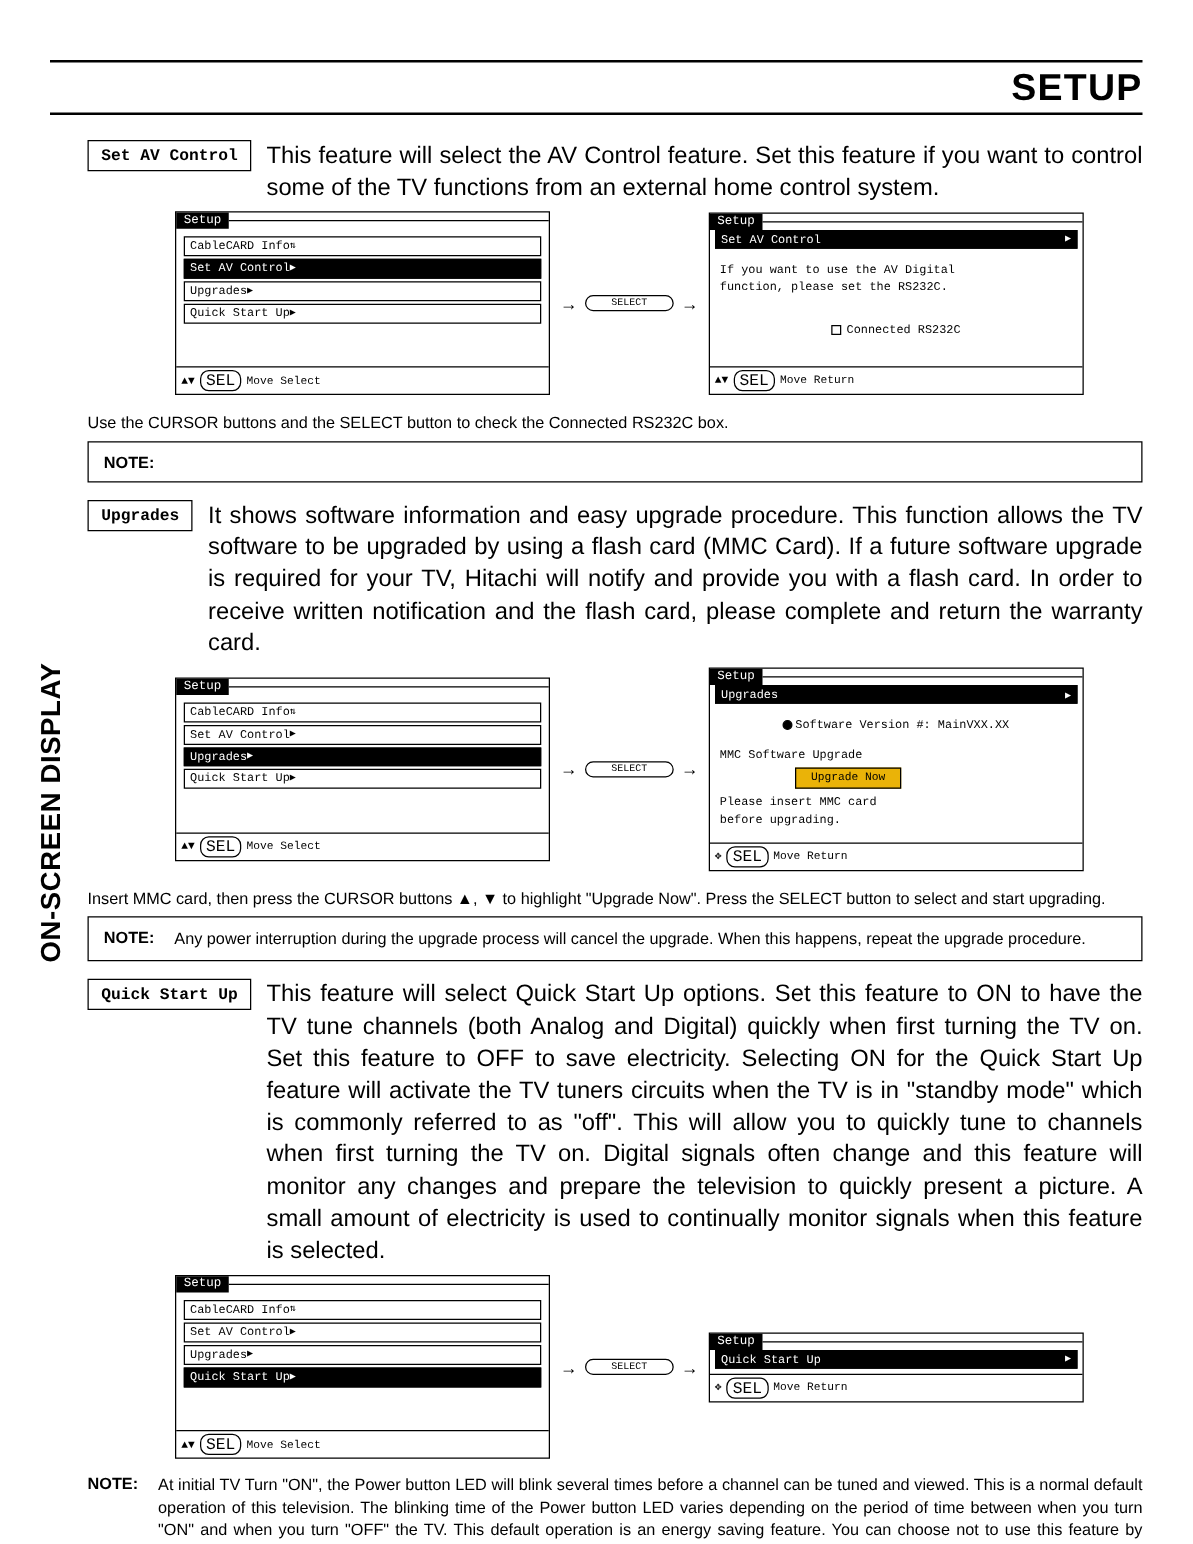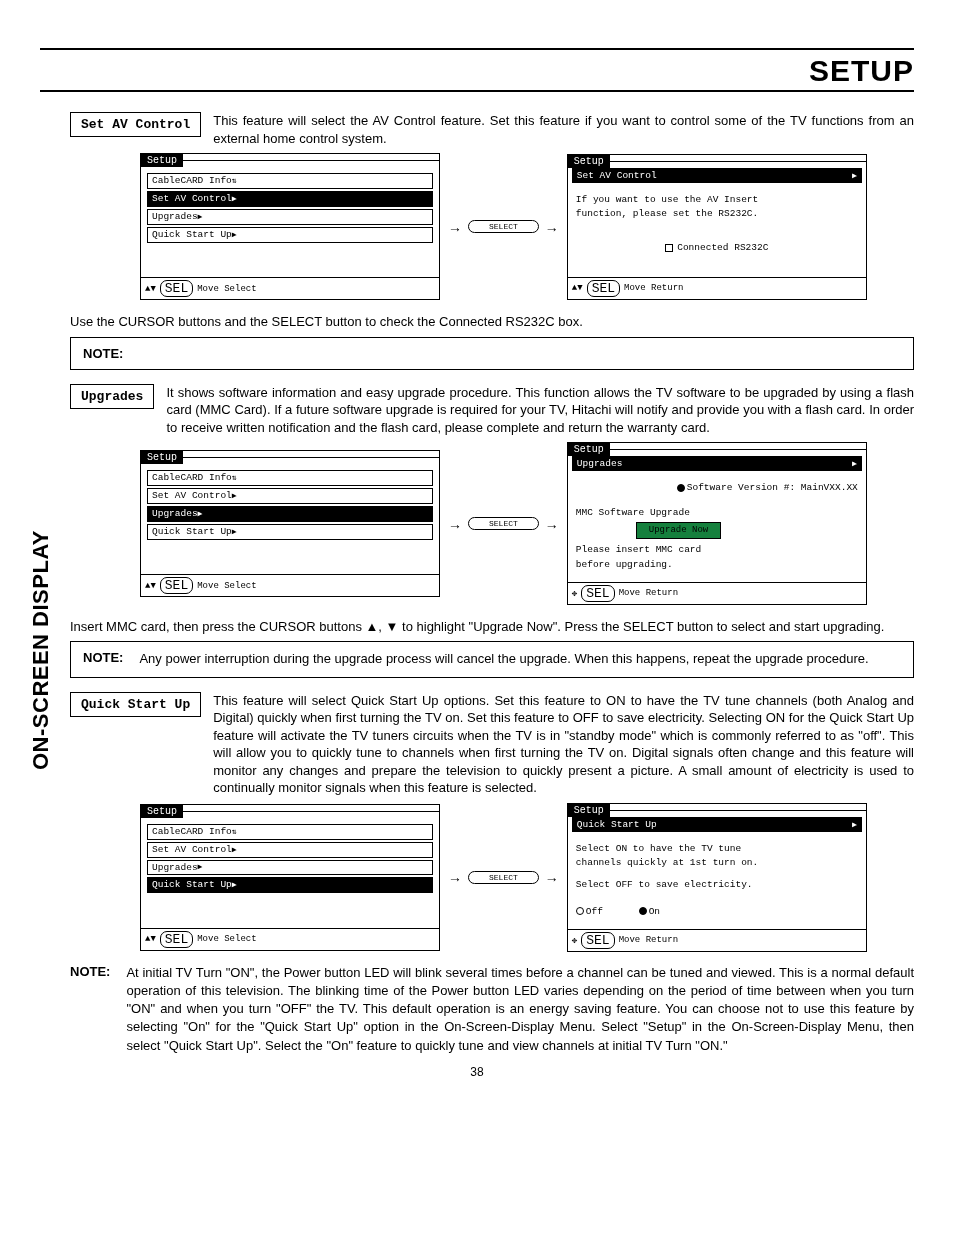--- a/index.html
+++ b/index.html
@@ -4,21 +4,21 @@
 <style>
   * { margin:0; padding:0; box-sizing:border-box; }
   body { width:954px; height:1235px; background:#fff; font-family:Arial,Helvetica,sans-serif; color:#000; position:relative; padding:48px 40px 20px 40px; }
   .top-rule { border-top:2px solid #000; margin-bottom:4px; }
   .title-row { display:flex; justify-content:flex-end; border-bottom:2px solid #000; padding-bottom:2px; margin-bottom:20px; }
   .title-row h1 { font-size:30px; font-weight:bold; letter-spacing:1px; }
   .body { margin-left:30px; }
   .sidebar { position:absolute; left:28px; top:770px; transform:rotate(-90deg); transform-origin:left top; font-weight:bold; font-size:22px; letter-spacing:0.5px; }
   .section-head { display:flex; align-items:flex-start; gap:12px; margin-bottom:6px; }
   .sec-label { border:1.5px solid #000; padding:4px 10px; font-family:"Courier New",monospace; font-weight:bold; font-size:13px; white-space:nowrap; }
-  .sec-desc { font-size:13px; line-height:1.35; text-align:justify; flex:1; }
+  .sec-desc { font-size:19px; line-height:1.35; text-align:justify; flex:1; }
   .just { text-align:justify; font-size:13px; line-height:1.35;margin-top:13px; }
   .menus { display:flex; align-items:center; gap:8px; margin:6px 0 12px 70px; }
   .menu-box { border:1px solid #000; width:300px; position:relative; }
   .menu-title { display:flex; align-items:center; font-family:"Courier New",monospace; font-size:10px; }
   .title-black { background:#000; color:#fff; padding:1px 6px; display:inline-block; }
   .title-ext { flex:1; border-bottom:1px solid #000; }
   .menu-inner { padding:4px 6px 8px 6px; font-family:"Courier New",monospace; font-size:9.5px; line-height:1.25; }
   .menu-inner.tall { min-height:110px; }
   .menu-item { border:1px solid #000; padding:1px 4px; margin-top:2px; position:relative; display:flex; align-items:center; justify-content:flex-start; }
   .menu-item.sel { background:#000; color:#fff; }
@@ -26,21 +26,21 @@
   .foot-bar { border-top:1px solid #000; padding:2px 4px; font-family:"Courier New",monospace; font-size:9px; display:flex; align-items:center; gap:4px; }
   .arrow-col { display:flex; align-items:center; gap:6px; font-size:14px; }
   .sel-btn { border:1.5px solid #000; border-radius:10px; padding:1px 20px; font-family:"Courier New",monospace; font-size:8px; }
   .sel-btn.small { padding:0 4px; font-size:13px; border-radius:7px; border-width:1px; }
   .detail-box { border:1px solid #000; width:300px; }
   .detail-body { padding:6px 8px 10px 8px; font-family:"Courier New",monospace; font-size:9.5px; line-height:1.5; min-height:90px; }
   .note-box { border:1.5px solid #000; padding:8px 12px; margin:6px 0 14px 0; display:flex; gap:16px; font-size:13px; }
   .note-label { font-weight:bold; }
   .note-text { flex:1; line-height:1.4; text-align:justify; }
   .foot-num { text-align:center; font-size:12px; margin-top:10px; }
-  .upgrade-btn { border:1px solid #000; background:#15803d; color:#000; padding:1px 12px; font-family:"Courier New",monospace; font-size:9px; display:inline-block; margin-left:60px; margin-top:2px; }
+  .upgrade-btn { border:1px solid #000; background:#eab308; color:#000; padding:1px 12px; font-family:"Courier New",monospace; font-size:9px; display:inline-block; margin-left:60px; margin-top:2px; }
   .radio { display:inline-block; width:8px; height:8px; border:1px solid #000; border-radius:50%; margin-right:2px; vertical-align:middle; }
   .radio.fill { background:#000; }
   .chk { display:inline-block; width:8px; height:8px; border:1px solid #000; margin-right:4px; vertical-align:middle; }
   .sub-bar { border:1px solid #000; background:#000; color:#fff; padding:1px 4px; margin:0 4px 4px 4px; font-family:"Courier New",monospace; font-size:9.5px; display:flex; justify-content:space-between; align-items:center; }
   .note-row { display:flex; gap:16px; font-size:13px; margin-top:6px; }
 </style>
 </head>
 <body>
 
 <div class="top-rule"></div>
@@ -95,21 +95,21 @@
     <div class="detail-box">
       <div class="menu-title">
           <span class="title-black">Setup</span>
           <span class="title-ext"></span>
         </div>
       <div class="sub-bar">
           <span>Set AV Control</span>
           <span class="tri">▶</span>
         </div>
       <div class="detail-body">
-        <div>If you want to use the AV Insert</div>
+        <div>If you want to use the AV Digital</div>
         <div>function, please set the RS232C.</div>
         <div style="text-align:center;margin-top:20px;"><span class="chk"></span><span>Connected RS232C</span></div>
       </div>
       <div class="foot-bar">
           <span>▲▼</span>
           <span class="sel-btn small">SEL</span>
           <span>Move      Return</span>
         </div>
     </div>
   </div>
@@ -163,21 +163,21 @@
     <div class="detail-box">
       <div class="menu-title">
           <span class="title-black">Setup</span>
           <span class="title-ext"></span>
         </div>
       <div class="sub-bar">
           <span>Upgrades</span>
           <span class="tri">▶</span>
         </div>
       <div class="detail-body">
-        <div style="display:flex;justify-content:flex-end;">
+        <div style="display:flex;justify-content:center;">
             <span><span class="radio fill"></span><span>Software Version #: Main</span></span>
             <span>VXX.XX</span>
           </div>
         <div style="margin-top:10px;">MMC Software Upgrade</div>
         <div class="upgrade-btn">Upgrade Now</div>
         <div style="margin-top:4px;">Please insert MMC card</div>
         <div>before upgrading.</div>
       </div>
       <div class="foot-bar">
           <span>✥</span>
@@ -236,29 +236,20 @@
       </div>
     <div class="detail-box">
       <div class="menu-title">
           <span class="title-black">Setup</span>
           <span class="title-ext"></span>
         </div>
       <div class="sub-bar">
           <span>Quick Start Up</span>
           <span class="tri">▶</span>
         </div>
-      <div class="detail-body">
-        <div>Select ON to have the TV tune</div>
-        <div>channels quickly at 1st turn on.</div>
-        <div style="margin-top:8px;">Select OFF to save electricity.</div>
-        <div style="margin-top:12px;">
-          <span><span class="radio"></span><span>Off</span></span>
-          <span style="margin-left:30px;"><span class="radio fill"></span><span>On</span></span>
-        </div>
-      </div>
       <div class="foot-bar">
           <span>✥</span>
           <span class="sel-btn small">SEL</span>
           <span>Move      Return</span>
         </div>
     </div>
   </div>
 
   <div class="note-row">
     <div class="note-label">NOTE:</div>

